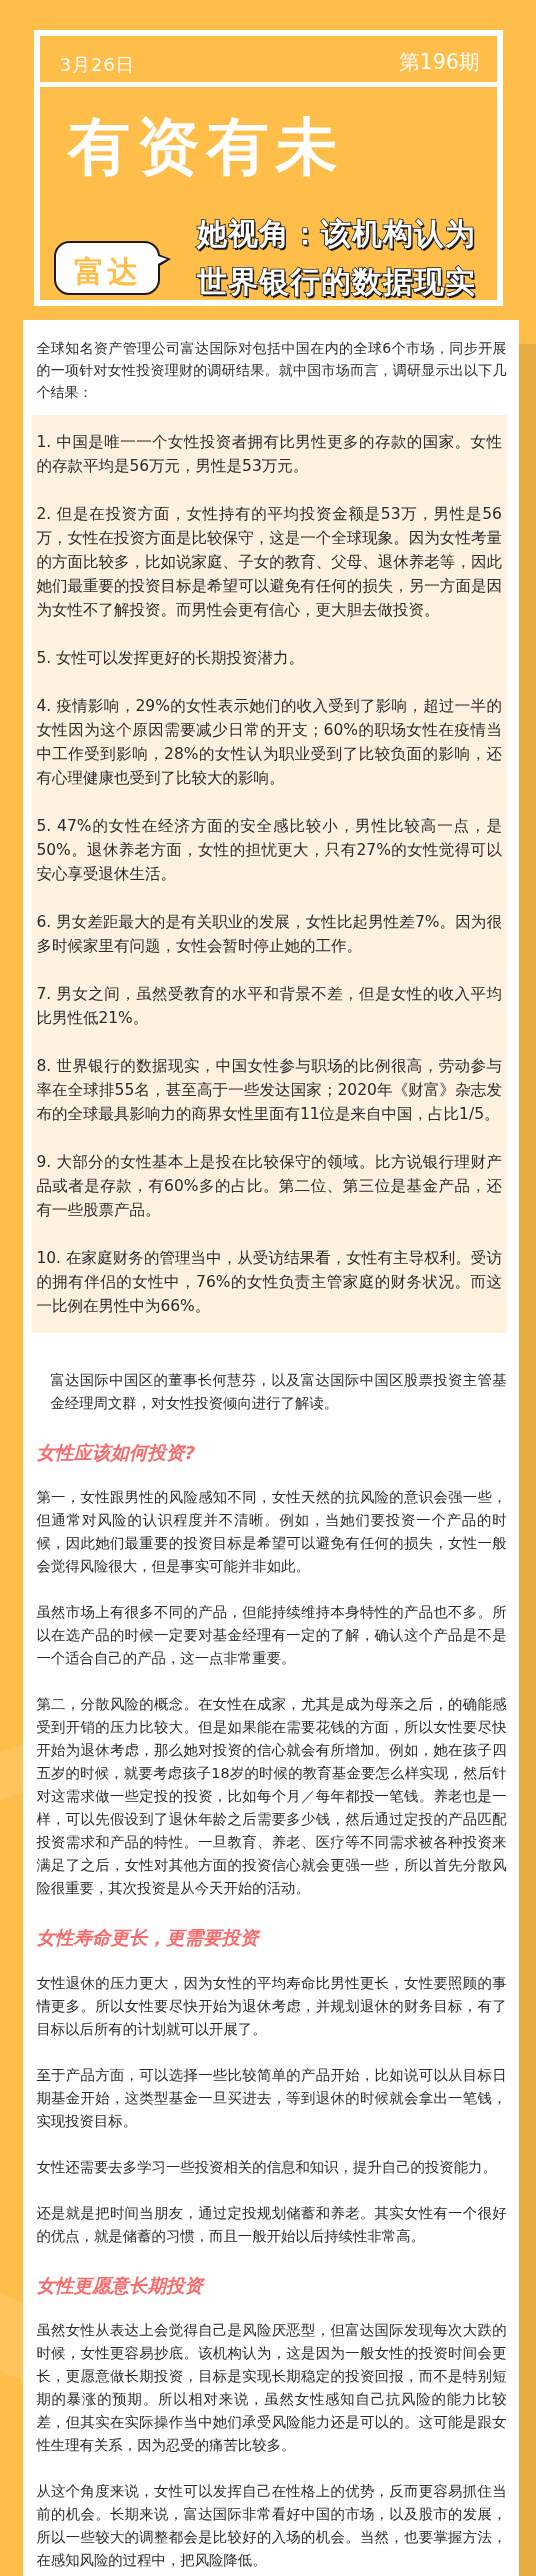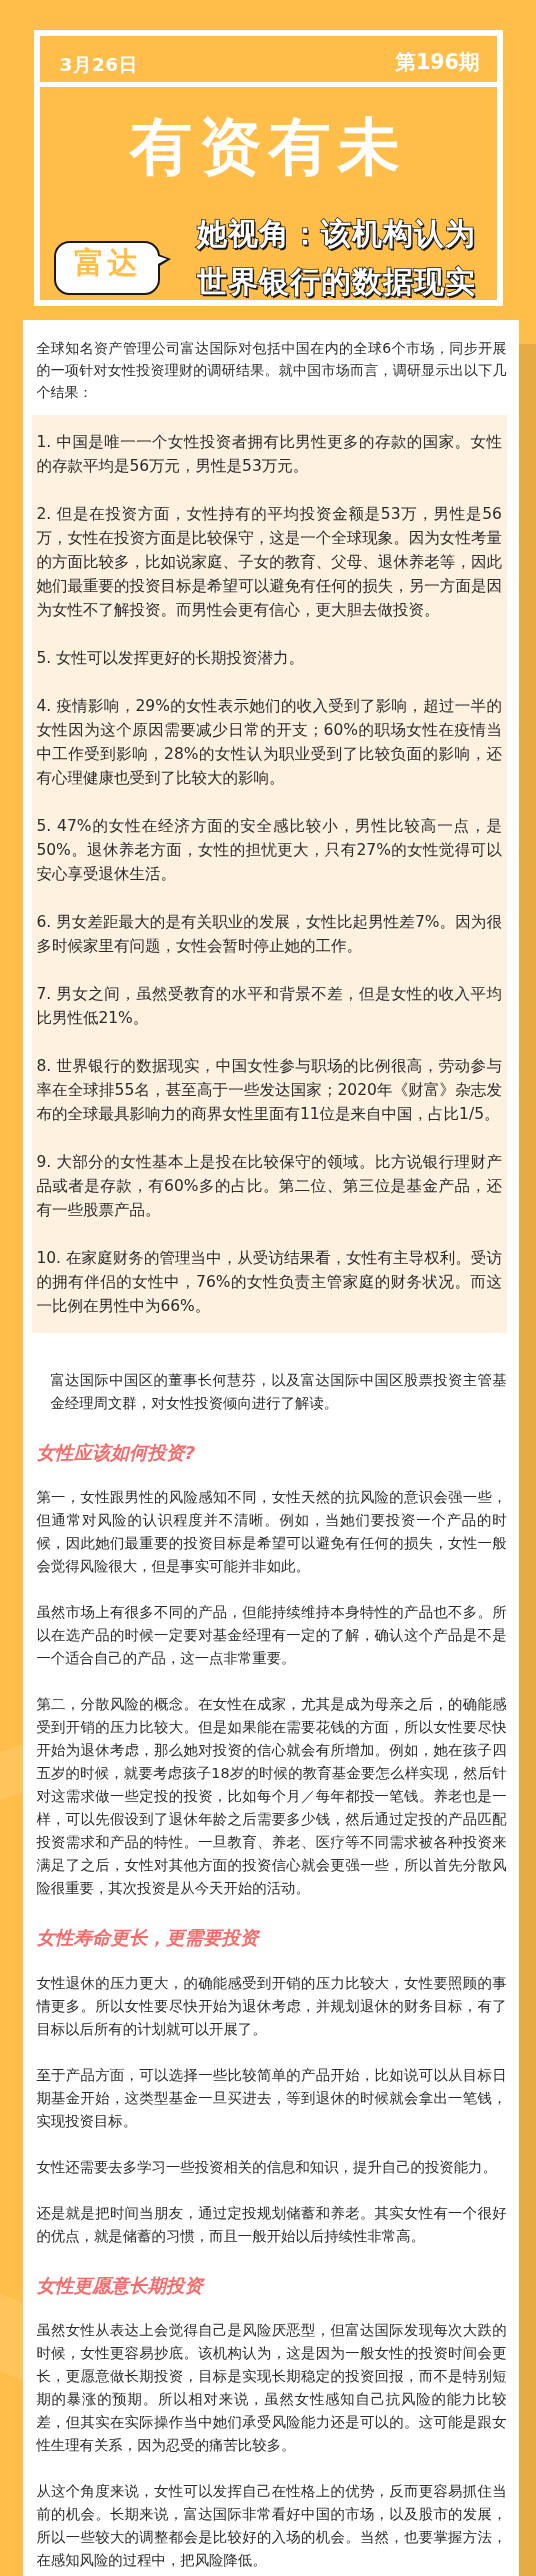--- a/index.html
+++ b/index.html
@@ -26,42 +26,43 @@
     box-sizing: border-box;
   }
   .header-frame .date-row {
     position: absolute;
     left: 0; right: 0; top: 0; height: 46px;
     border-bottom: 5.2px solid #FFFFFF;
     box-sizing: content-box;
   }
   .date-row .date {
     position: absolute; left: 19.6px; top: 15.5px;
-    font-size: 18.5px; font-weight: bold; color: #FFFFFF;
+    font-size: 18.5px; font-weight: normal; color: #FFFFFF;
     letter-spacing: 0.5px;
   }
   .date-row .issue {
     position: absolute; right: 17.5px; top: 12.4px;
-    font-size: 20.6px; font-weight: bold; color: #FFFFFF;
+    font-size: 20.6px; font-weight: normal; color: #FFFFFF;
   }
   .main-title {
     position: absolute; left: 0; right: 0; top: 72px;
-    text-align: center;
+    text-align: left;
     font-size: 62px; font-weight: bold; color: #FFFFFF;
     letter-spacing: 7.2px;
     line-height: 77px;
+    padding-left: 28px;
   }
   .bubble {
     position: absolute; left: 14.4px; top: 205px;
     width: 106px; height: 54px;
     background: #FFFFFF;
     border: 2.1px solid #1a1a1a;
     border-radius: 15.5px;
     box-sizing: border-box;
-    display: flex; align-items: flex-start; justify-content: center;
+    display: flex; align-items: flex-end; justify-content: center;
   }
   .bubble::after {
     content: "";
     position: absolute; right: -12.4px; top: 11.3px;
     width: 0; height: 0;
     border-top: 5.2px solid transparent;
     border-bottom: 8.2px solid transparent;
     border-left: 13.4px solid #1a1a1a;
   }
   .bubble::before {
@@ -170,21 +171,21 @@
   </div>
 
   <p class="para first-after-box">富达国际中国区的董事长何慧芬，以及富达国际中国区股票投资主管基金经理周文群，对女性投资倾向进行了解读。</p>
 
   <h2 class="section-title">女性应该如何投资?</h2>
   <p class="para">第一，女性跟男性的风险感知不同，女性天然的抗风险的意识会强一些，但通常对风险的认识程度并不清晰。例如，当她们要投资一个产品的时候，因此她们最重要的投资目标是希望可以避免有任何的损失，女性一般会觉得风险很大，但是事实可能并非如此。</p>
   <p class="para">虽然市场上有很多不同的产品，但能持续维持本身特性的产品也不多。所以在选产品的时候一定要对基金经理有一定的了解，确认这个产品是不是一个适合自己的产品，这一点非常重要。</p>
   <p class="para">第二，分散风险的概念。在女性在成家，尤其是成为母亲之后，的确能感受到开销的压力比较大。但是如果能在需要花钱的方面，所以女性要尽快开始为退休考虑，那么她对投资的信心就会有所增加。例如，她在孩子四五岁的时候，就要考虑孩子18岁的时候的教育基金要怎么样实现，然后针对这需求做一些定投的投资，比如每个月／每年都投一笔钱。养老也是一样，可以先假设到了退休年龄之后需要多少钱，然后通过定投的产品匹配投资需求和产品的特性。一旦教育、养老、医疗等不同需求被各种投资来满足了之后，女性对其他方面的投资信心就会更强一些，所以首先分散风险很重要，其次投资是从今天开始的活动。</p>
 
   <h2 class="section-title">女性寿命更长，更需要投资</h2>
-  <p class="para">女性退休的压力更大，的确能感受到开销的压力比较大，女性要照顾的事情更多。所以女性要尽快开始为退休考虑，并规划退休的财务目标，有了目标以后所有的计划就可以开展了。</p>
+  <p class="para">女性退休的压力更大，因为女性的平均寿命比男性更长，女性要照顾的事情更多。所以女性要尽快开始为退休考虑，并规划退休的财务目标，有了目标以后所有的计划就可以开展了。</p>
   <p class="para">至于产品方面，可以选择一些比较简单的产品开始，比如说可以从目标日期基金开始，这类型基金一旦买进去，等到退休的时候就会拿出一笔钱，实现投资目标。</p>
   <p class="para">女性还需要去多学习一些投资相关的信息和知识，提升自己的投资能力。</p>
   <p class="para">还是就是把时间当朋友，通过定投规划储蓄和养老。其实女性有一个很好的优点，就是储蓄的习惯，而且一般开始以后持续性非常高。</p>
 
   <h2 class="section-title">女性更愿意长期投资</h2>
   <p class="para">虽然女性从表达上会觉得自己是风险厌恶型，但富达国际发现每次大跌的时候，女性更容易抄底。该机构认为，这是因为一般女性的投资时间会更长，更愿意做长期投资，目标是实现长期稳定的投资回报，而不是特别短期的暴涨的预期。所以相对来说，虽然女性感知自己抗风险的能力比较差，但其实在实际操作当中她们承受风险能力还是可以的。这可能是跟女性生理有关系，因为忍受的痛苦比较多。</p>
   <p class="para">从这个角度来说，女性可以发挥自己在性格上的优势，反而更容易抓住当前的机会。长期来说，富达国际非常看好中国的市场，以及股市的发展，所以一些较大的调整都会是比较好的入场的机会。当然，也要掌握方法，在感知风险的过程中，把风险降低。</p>
 
 </div>
 

